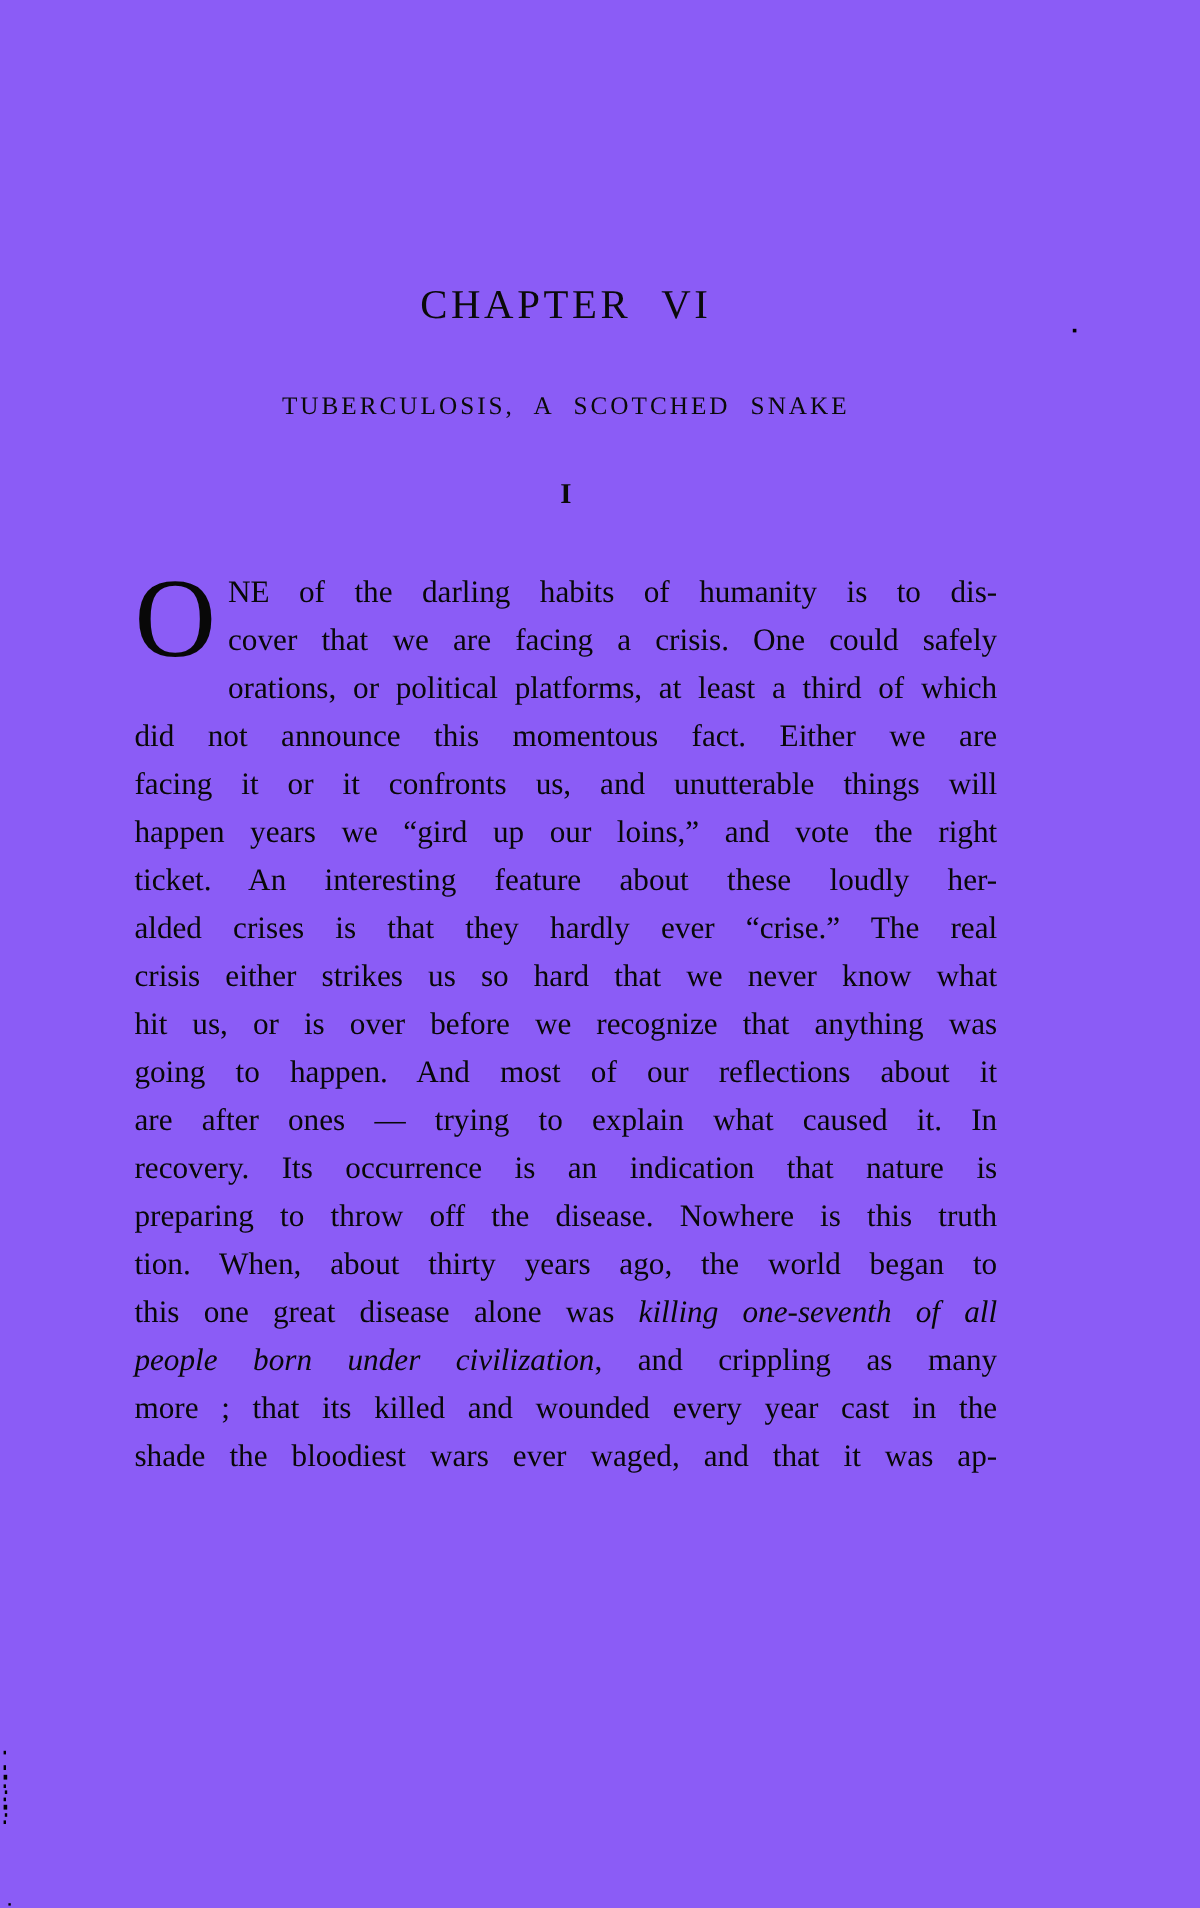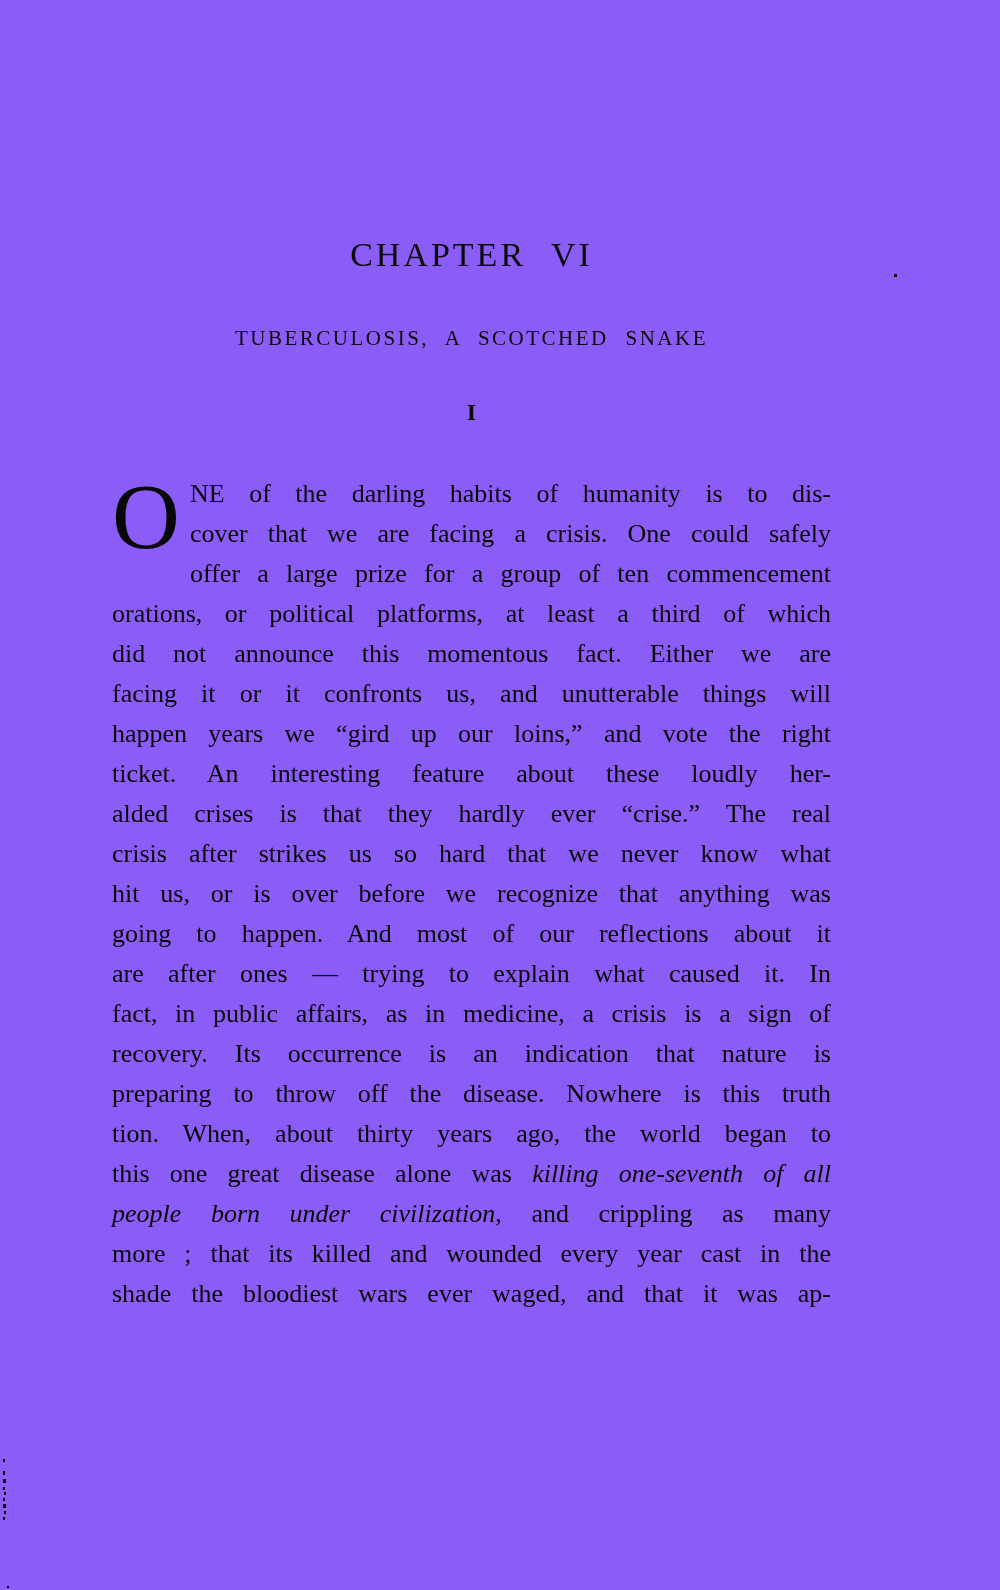--- a/index.html
+++ b/index.html
@@ -77,32 +77,30 @@
 
   <div class="chapter-subtitle">TUBERCULOSIS, A SCOTCHED SNAKE</div>
 
   <div class="section-numeral">I</div>
 
   <div class="body-paragraph">
     <div class="drop-cap">O</div>
 
   <div class="text-line"><span>NE of the darling habits of humanity is to dis-</span></div>
       <div class="text-line"><span>cover that we are facing a crisis. One could safely</span></div>
-      <div class="text-line"><span>offer a large prize for a group of ten commencement</span></div>
       <div class="text-line"><span>orations, or political platforms, at least a third of which</span></div>
       <div class="text-line"><span>did not announce this momentous fact. Either we are</span></div>
       <div class="text-line"><span>facing it or it confronts us, and unutterable things will</span></div>
       <div class="text-line"><span>happen years we “gird up our loins,” and vote the right</span></div>
       <div class="text-line"><span>ticket. An interesting feature about these loudly her-</span></div>
       <div class="text-line"><span>alded crises is that they hardly ever “crise.” The real</span></div>
-      <div class="text-line"><span>crisis after strikes us so hard that we never know what</span></div>
+      <div class="text-line"><span>crisis either strikes us so hard that we never know what</span></div>
       <div class="text-line"><span>hit us, or is over before we recognize that anything was</span></div>
       <div class="text-line"><span>going to happen. And most of our reflections about it</span></div>
       <div class="text-line"><span>are after ones — trying to explain what caused it. In</span></div>
-      <div class="text-line"><span>fact, in public affairs, as in medicine, a crisis is a sign of</span></div>
       <div class="text-line"><span>recovery. Its occurrence is an indication that nature is</span></div>
       <div class="text-line"><span>preparing to throw off the disease. Nowhere is this truth</span></div>
       <div class="text-line"><span>tion. When, about thirty years ago, the world began to</span></div>
       <div class="text-line"><span>this one great disease alone was </span><i>killing one-seventh of all</i></div>
       <div class="text-line"><i>people born under civilization</i><span>, and crippling as many</span></div>
       <div class="text-line"><span>more ; that its killed and wounded every year cast in the</span></div>
       <div class="text-line"><span>shade the bloodiest wars ever waged, and that it was ap-</span></div>
     </div>
 
   <div class="scan-artifact" style="left:894px; top:274px; width:3px; height:3px;"></div>

